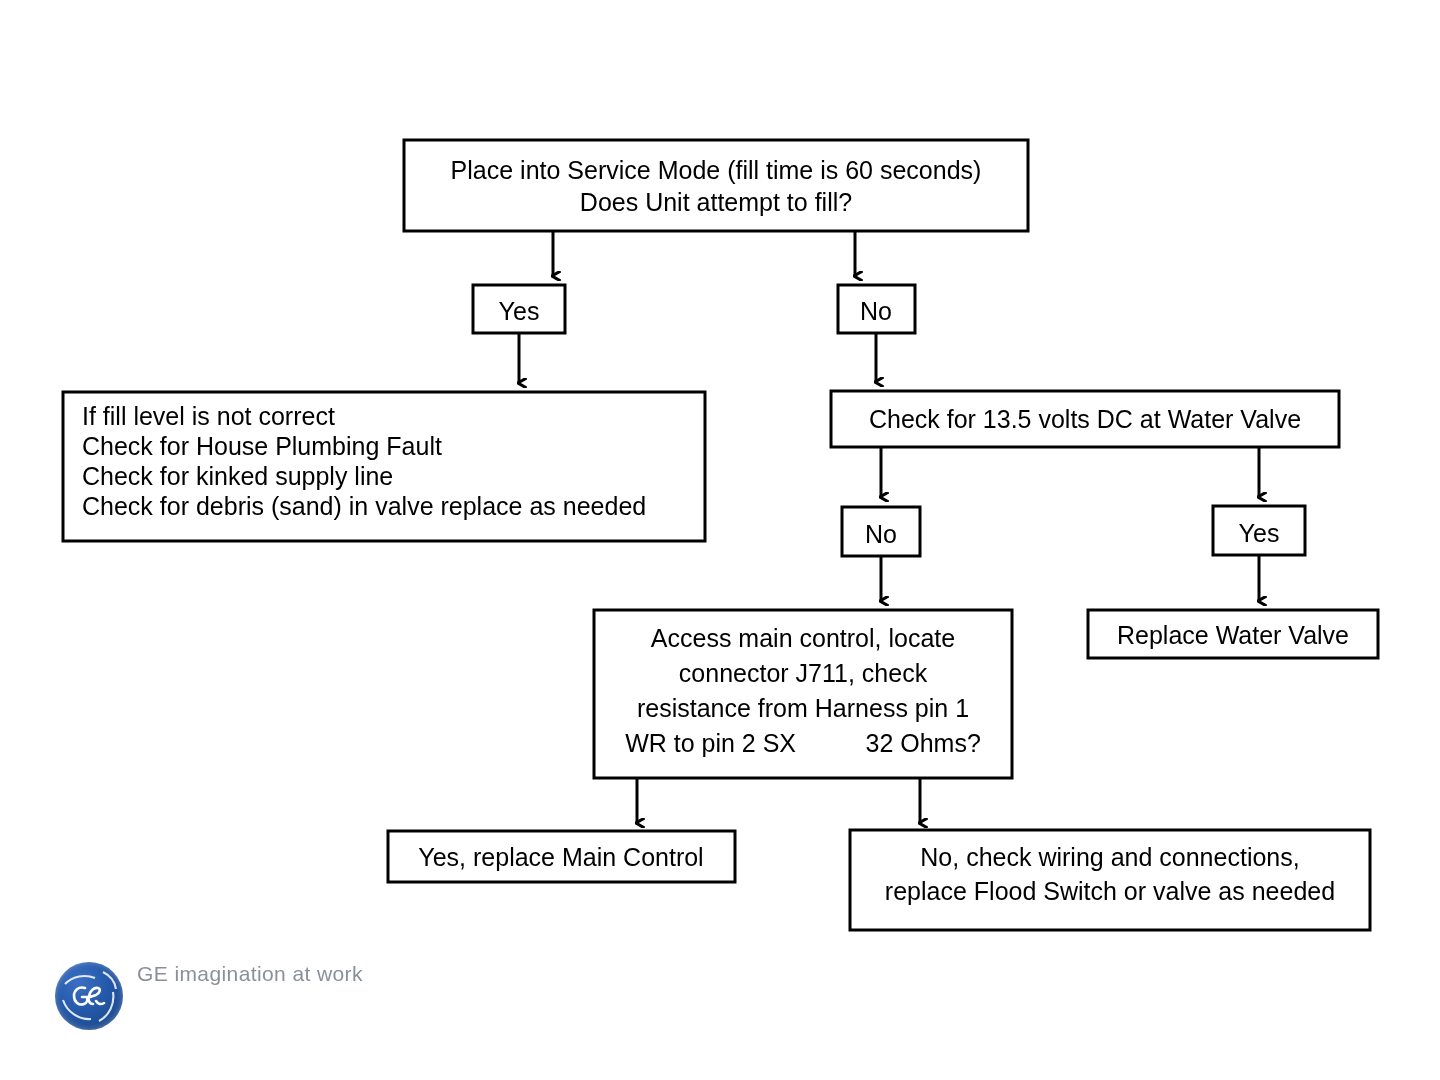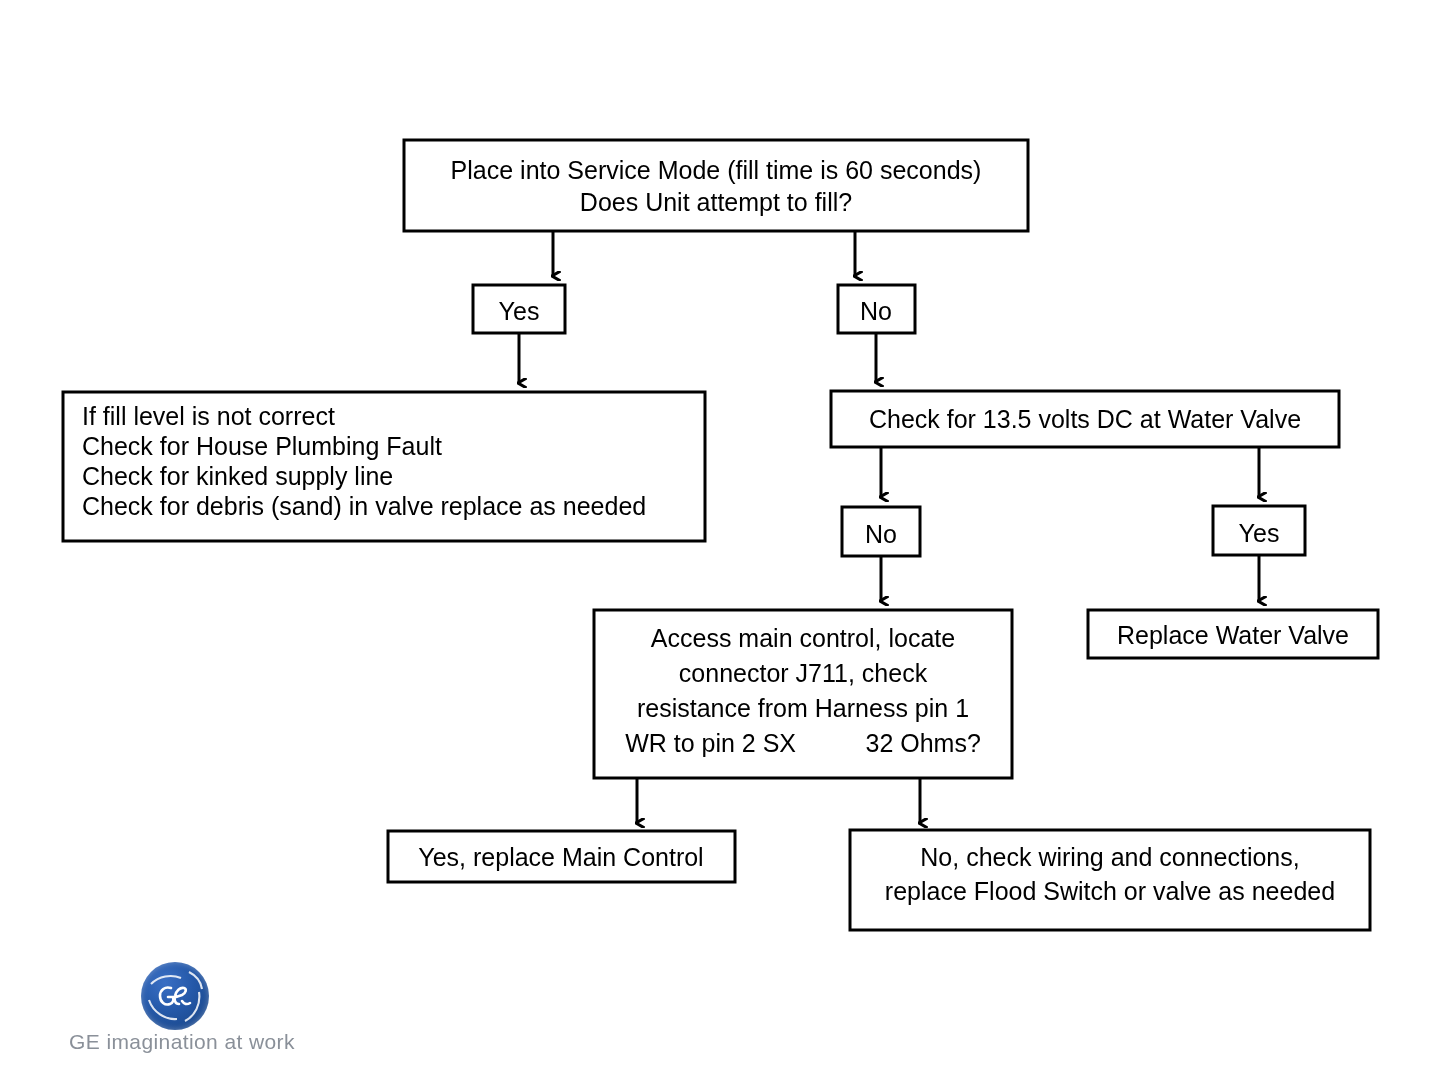--- a/index.html
+++ b/index.html
@@ -47,22 +47,20 @@
     font-family: "Liberation Sans", sans-serif;
     font-size: 25px;
     fill: #000000;
     text-anchor: middle;
   }
   .ge-logo-wrap {
     position: absolute;
     left: 55px;
     top: 962px;
     display: flex;
-    align-items: center;
-    flex-direction: column;
   }
   .ge-mark {
     width: 68px;
     height: 68px;
     border-radius: 50%;
     background: radial-gradient(circle at 35% 30%, #3a6fc4 0%, #2458a8 45%, #17417f 100%);
     position: relative;
     display: flex;
     align-items: center;
     justify-content: center;

